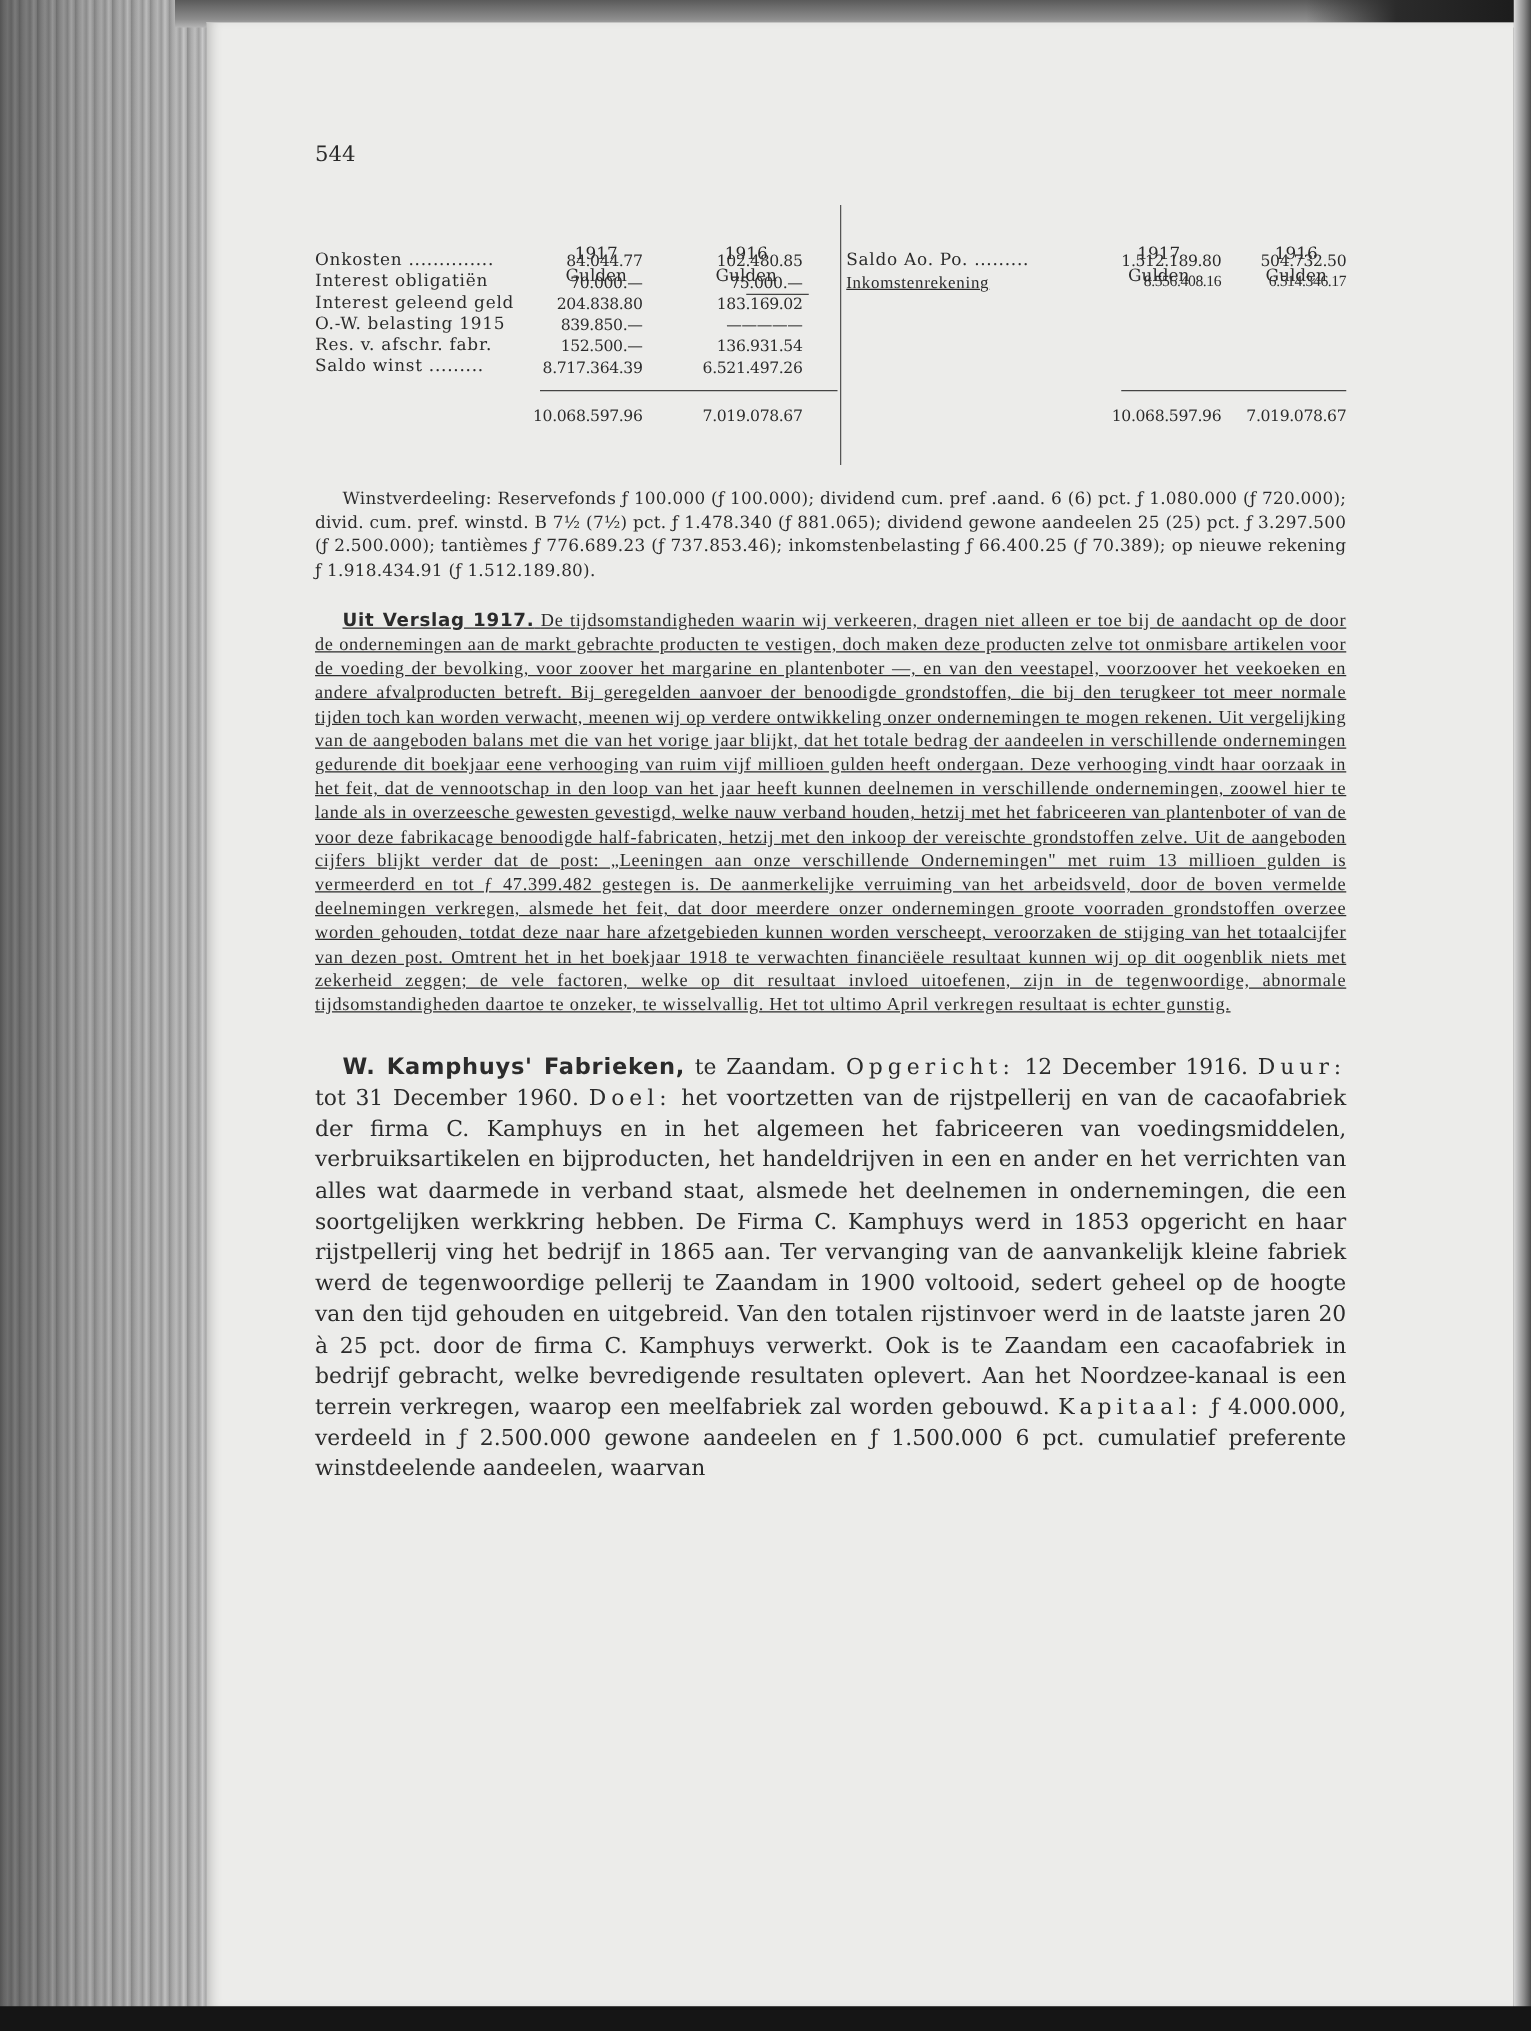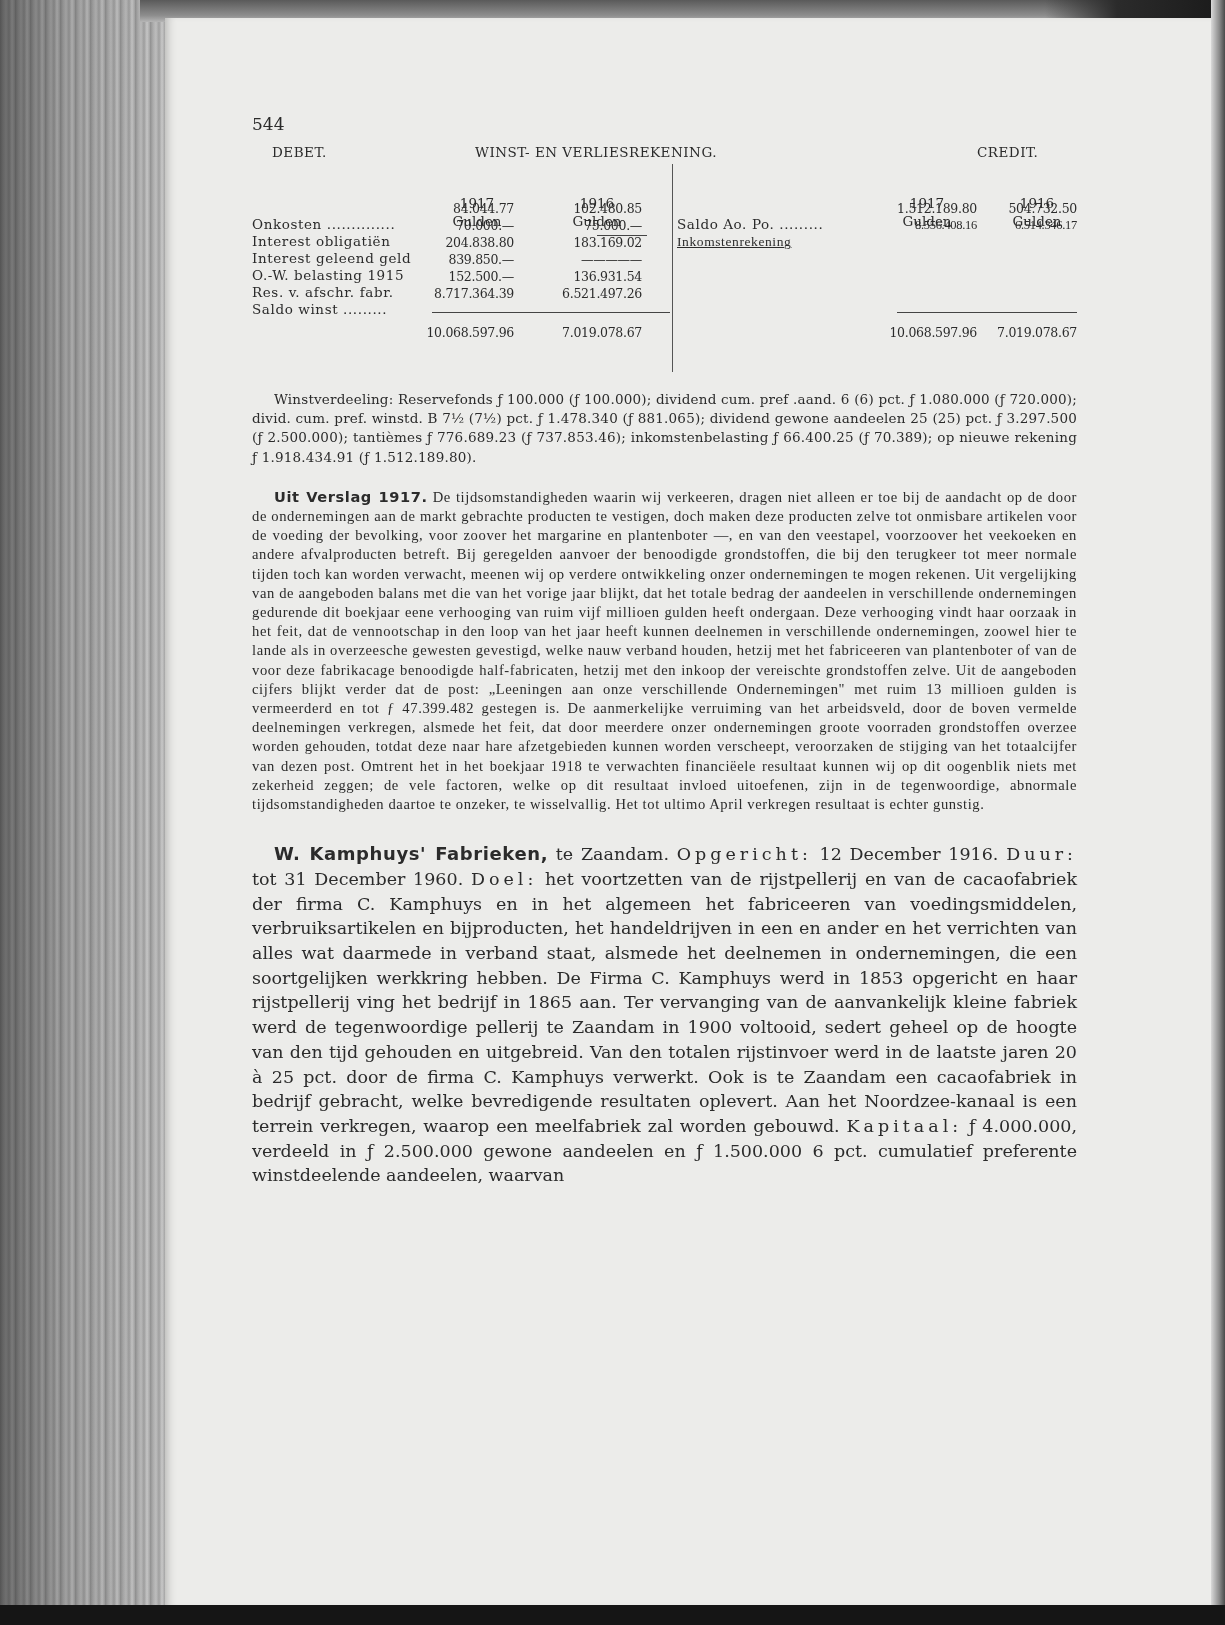--- a/index.html
+++ b/index.html
@@ -107,21 +107,21 @@
     text-align: center;
     line-height: 18px;
     margin-top: 32px;
   }
   .row {
     position: absolute;
     height: 17px;
     line-height: 17px;
     white-space: nowrap;
   }
-  .row .lbl { position: absolute; left: 0; letter-spacing: 0.6px; margin-top: 16px; }
+  .row .lbl { position: absolute; left: 0; letter-spacing: 0.6px; }
   .num { position: absolute; text-align: right; letter-spacing: -0.3px; font-size: 12.5px; }
   .rule {
     position: absolute;
     height: 1px;
     background: #444;
   }
   .short-dash {
     position: absolute;
     height: 1px; background: #444;
   }
@@ -130,20 +130,21 @@
     line-height: 19.2px;
     text-align: justify;
     text-indent: 22px;
     margin: 0;
     letter-spacing: 0.2px;
   }
   .para.narrow {
     font-family: "Liberation Serif", "DejaVu Serif", serif;
     font-size: 14.6px;
     letter-spacing: 0.6px;
+    text-decoration: underline;
   }
   .bold-sans {
     font-family: "DejaVu Sans", "Liberation Sans", sans-serif;
     font-weight: bold;
     letter-spacing: 0.6px;
   }
   .spaced { letter-spacing: 4px; }
   .kamp {
     font-family: "DejaVu Serif", "Liberation Serif", serif;
     font-size: 17.5px;
@@ -166,25 +167,20 @@
 <div class="right-edge"></div>
 
 <div class="page">
   <div class="content">
 
     <div class="running-head">
       <span class="page-number">544</span>
     </div>
 
     <div class="account">
-      <div class="acc-titles">
-        <span class="acc-debet">DEBET.</span>
-        <span class="acc-title">WINST- EN VERLIESREKENING.</span>
-        <span class="acc-credit">CREDIT.</span>
-      </div>
 
       <div class="col-head" style="left:185px; top:18px; width:80px;">
         <div>1917</div>
         <div>Gulden</div>
       </div>
       <div class="col-head" style="left:305px; top:18px; width:80px;">
         <div>1916</div>
         <div>Gulden</div>
       </div>
 

